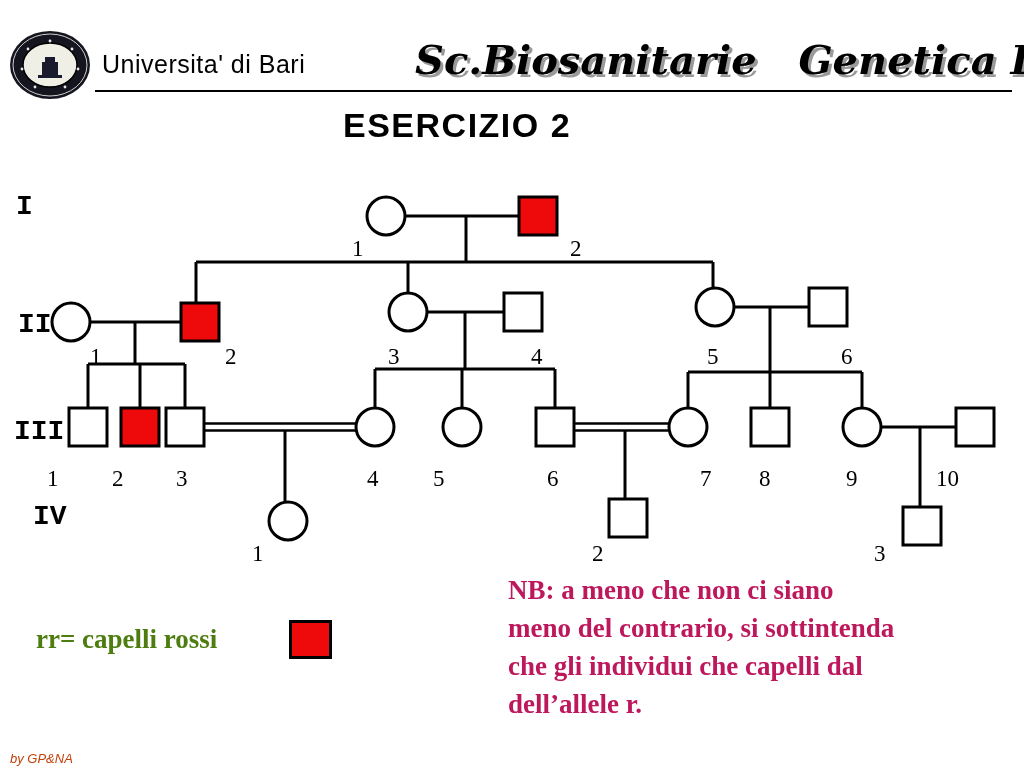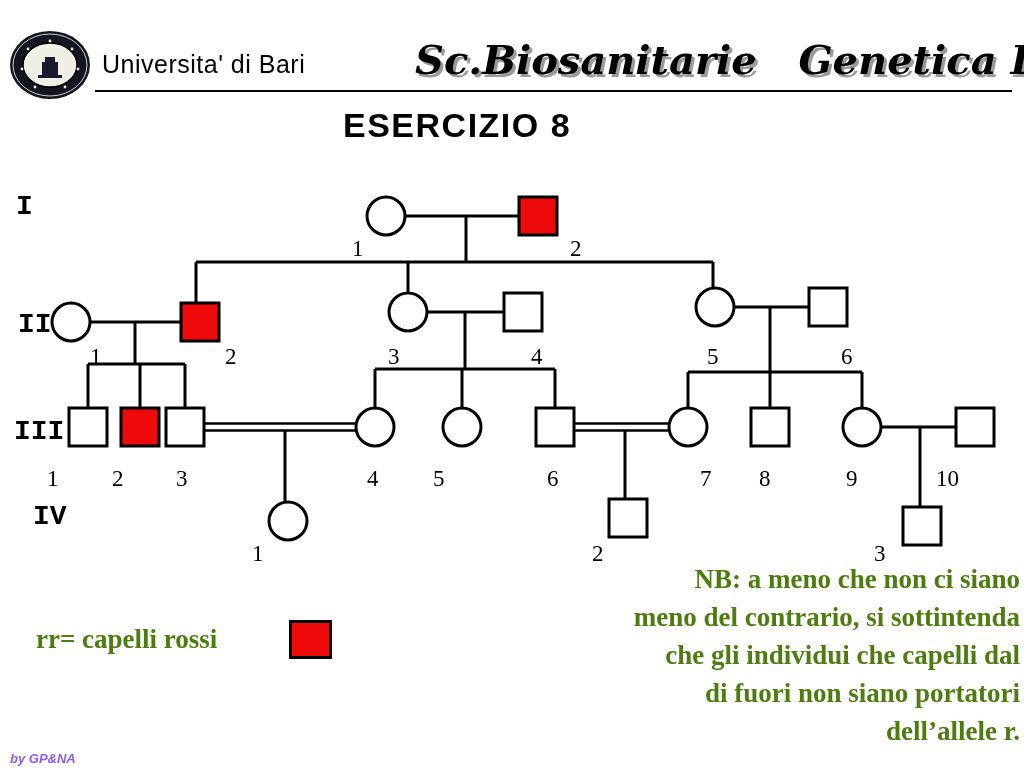--- a/index.html
+++ b/index.html
@@ -43,28 +43,28 @@
   }
   .legend-red-label { top: 600px; }
   .legend-dark-label { top: 673px; }
   .legend-swatch {
     position: absolute; left: 289px; top: 596px;
     width: 37px; height: 33px;
     border: 3px solid #000;
   }
 
   .note {
-    position: absolute; left: 508px; top: 536px; width: 512px;
+    position: absolute; left: 508px; top: 547px; width: 512px;
     font-family: "Liberation Serif", serif; font-weight: bold;
-    font-size: 27px; line-height: 38px; color: #4d7c0f; text-align: right;
+    font-size: 27px; line-height: 38px; color: #be185d;
   }
 
   .credit {
     position: absolute; left: 10px; top: 727px;
-    font-size: 13px; font-weight: bold; font-style: italic; color: #8b5cf6;
+    font-size: 13px; font-weight: normal; font-style: italic; color: #c2410c;
   }
 
   .bottom-rule { position: absolute; left: 0; top: 763px; width: 1024px; height: 3px; background: #000; }
 </style>
 </head>
 <body>
 
 <div class="slide">
 
   <div class="logo">
@@ -80,21 +80,21 @@
       <circle cx="14" cy="40" r="1.4" fill="#e8e8e8"></circle>
       <circle cx="70" cy="40" r="1.4" fill="#e8e8e8"></circle>
       <circle cx="27" cy="58" r="1.4" fill="#e8e8e8"></circle>
       <circle cx="57" cy="58" r="1.4" fill="#e8e8e8"></circle>
     </svg>
   </div>
 
   <div class="university">Universita' di Bari</div>
   <div class="course">Sc.Biosanitarie   Genetica I</div>
   <div class="header-rule"></div>
-  <div class="title">ESERCIZIO 8</div>
+  <div class="title">ESERCIZIO 2</div>
 
   <svg id="pedigree-svg" width="1024" height="768" viewBox="0 0 1024 768">
       <line x1="405" y1="192" x2="519" y2="192" stroke="#000000" stroke-width="3"></line>
       <line x1="466" y1="192" x2="466" y2="238" stroke="#000000" stroke-width="3"></line>
       <line x1="196" y1="238" x2="713" y2="238" stroke="#000000" stroke-width="3"></line>
       <line x1="196" y1="238" x2="196" y2="279" stroke="#000000" stroke-width="3"></line>
       <line x1="408" y1="238" x2="408" y2="269" stroke="#000000" stroke-width="3"></line>
       <line x1="713" y1="238" x2="713" y2="264" stroke="#000000" stroke-width="3"></line>
       <line x1="90" y1="298" x2="181" y2="298" stroke="#000000" stroke-width="3"></line>
       <line x1="135" y1="298" x2="135" y2="340" stroke="#000000" stroke-width="3"></line>
@@ -170,20 +170,19 @@
       <text x="33" y="500" class="gen-label">IV</text>
     </svg>
 
   <div class="legend-red-label">rr= capelli rossi</div>
   <div class="legend-swatch" style="background: rgb(238, 10, 10);"></div>
 
   <div class="note">
     <div>NB: a meno che non ci siano</div>
     <div>meno del contrario, si sottintenda</div>
     <div>che gli individui che capelli dal</div>
-    <div>di fuori non siano portatori</div>
     <div>dell’allele r.</div>
   </div>
 
   <div class="credit">by GP&amp;NA</div>
 
   <div class="bottom-rule"></div>
 </div>
 
 </body></html>

